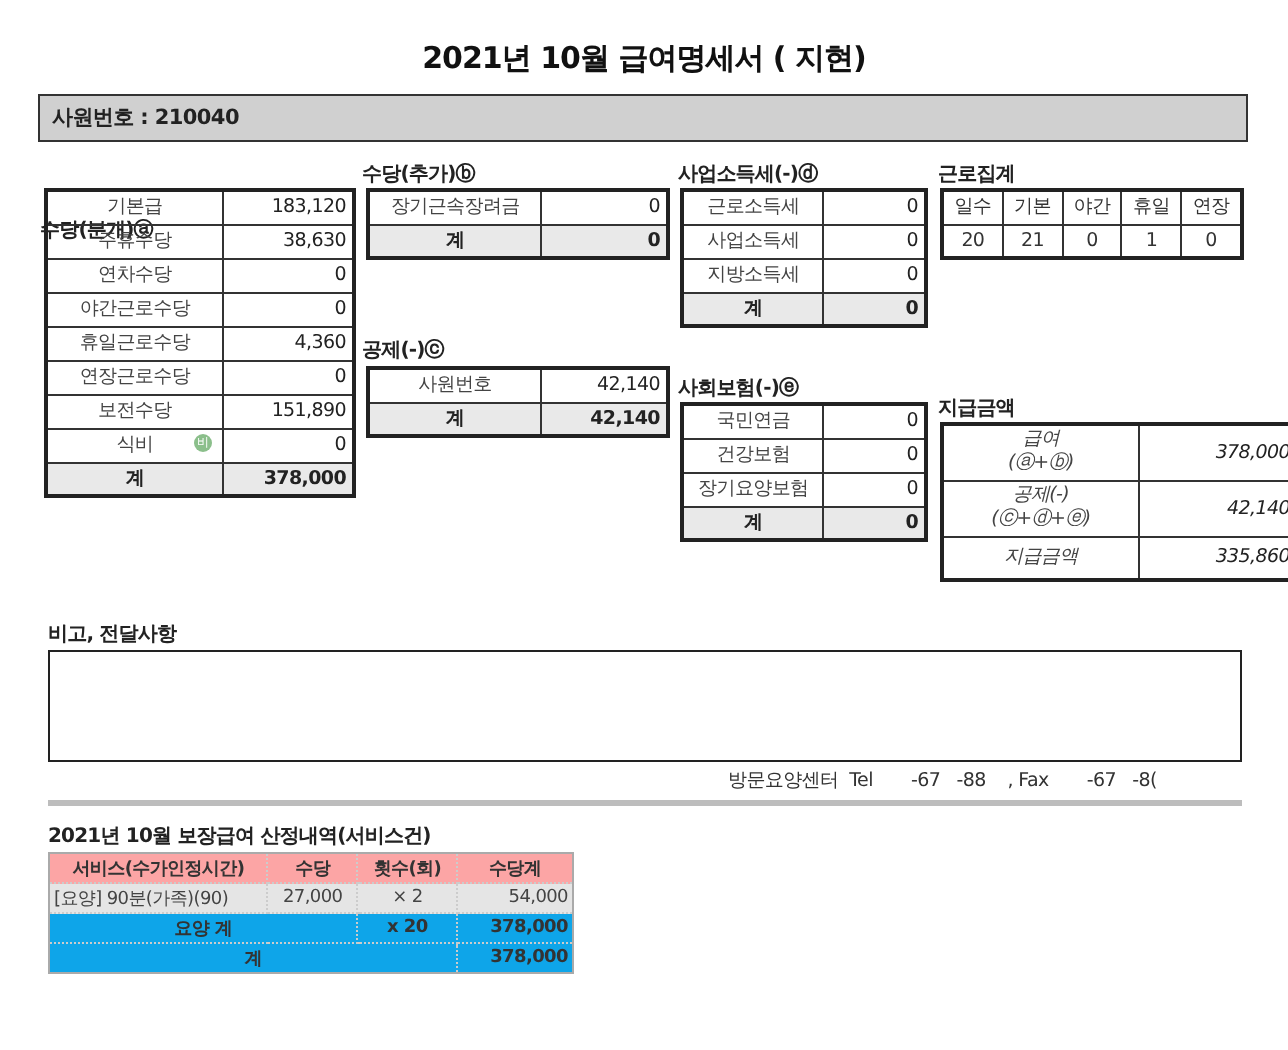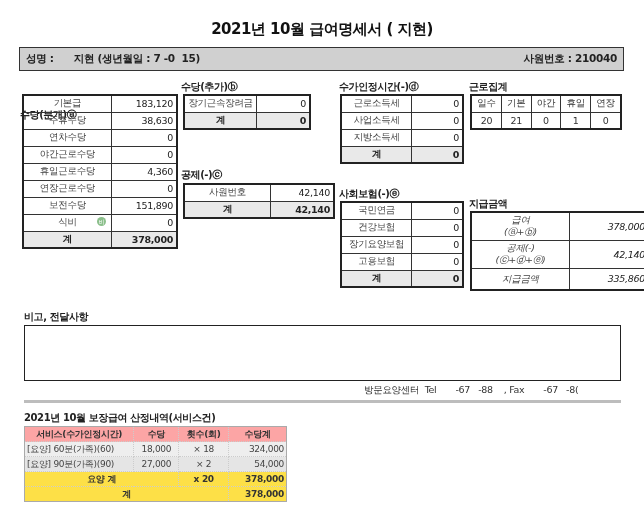--- a/index.html
+++ b/index.html
@@ -61,32 +61,31 @@
     border-collapse: collapse; font-size: 9px; border: 1px solid #aaa;
     letter-spacing: -0.3px;
   }
   table.svc td, table.svc th {
     height: 15px; padding: 0 2px; border-right: 1px dotted #ccc;
     border-bottom: 1px dotted #ccc;
   }
   table.svc th { background: #fca5a5; font-weight: bold; color: #333; }
   table.svc tr.r1 td { background: #eeeeee; color: #444; }
   table.svc tr.r2 td { background: #e5e5e5; color: #444; }
-  table.svc tr.sub td, table.svc tr.tot td { background: #fde047; font-weight: bold; color: #333; }
+  table.svc tr.sub td, table.svc tr.tot td { background: #0ea5e9; font-weight: bold; color: #333; }
   .c { text-align: center; }
   .r { text-align: right; }
   .l { text-align: left; }
 </style>
 </head>
 <body>
 
 <div class="title">2021년 10월 급여명세서 (   지현)</div>
 
 <div class="header-bar">
-  <span style="white-space:pre">성명 :      지현 (생년월일 : 7 -0  15)</span>
   <span>사원번호 : 210040</span>
 </div>
 
 <div class="sec-title" style="left:20px; top:80px;margin-top:28px;">수당(분개)ⓐ</div>
 <table class="grid frame" style="left:22px; top:94px; width:156px;">
   <colgroup>
       <col style="width:90px">
       <col style="width:66px">
     </colgroup>
   <tbody>
@@ -123,21 +122,21 @@
         <td class="val">0</td>
       </tr>
   <tr class="total">
         <td class="lbl">계</td>
         <td class="val">378,000</td>
       </tr>
 </tbody>
   </table>
 
 <div class="sec-title" style="left:181px; top:80px;">수당(추가)ⓑ</div>
-<table class="grid frame" style="left:183px; top:94px; width:128px;">
+<table class="grid frame" style="left:183px; top:94px; width:152px;">
   <colgroup>
       <col style="width:88px">
       <col style="width:64px">
     </colgroup>
   <tbody>
       <tr>
         <td class="lbl">장기근속장려금</td>
         <td class="val">0</td>
       </tr>
   <tr class="total">
@@ -158,21 +157,21 @@
         <td class="lbl">사원번호</td>
         <td class="val">42,140</td>
       </tr>
   <tr class="total">
         <td class="lbl">계</td>
         <td class="val">42,140</td>
       </tr>
 </tbody>
   </table>
 
-<div class="sec-title" style="left:339px; top:80px;">수가인정시간(-)ⓓ</div>
+<div class="sec-title" style="left:339px; top:80px;">사업소득세(-)ⓓ</div>
 <table class="grid frame" style="left:340px; top:94px; width:124px;">
   <colgroup>
       <col style="width:72px">
       <col style="width:52px">
     </colgroup>
   <tbody>
       <tr>
         <td class="lbl">근로소득세</td>
         <td class="val">0</td>
       </tr>
@@ -201,24 +200,20 @@
       <tr>
         <td class="lbl">국민연금</td>
         <td class="val">0</td>
       </tr>
   <tr>
         <td class="lbl">건강보험</td>
         <td class="val">0</td>
       </tr>
   <tr>
         <td class="lbl">장기요양보험</td>
-        <td class="val">0</td>
-      </tr>
-  <tr>
-        <td class="lbl">고용보험</td>
         <td class="val">0</td>
       </tr>
   <tr class="total">
         <td class="lbl">계</td>
         <td class="val">0</td>
       </tr>
 </tbody>
   </table>
 
 <div class="sec-title" style="left:469px; top:80px;">근로집계</div>
@@ -282,26 +277,20 @@
       <col style="width:50px">
       <col style="width:58px">
     </colgroup>
   <tbody>
       <tr>
     <th>서비스(수가인정시간)</th>
     <th>수당</th>
     <th>횟수(회)</th>
     <th>수당계</th>
   </tr>
-  <tr class="r1">
-    <td class="l">[요양] 60분(가족)(60)</td>
-    <td class="c">18,000</td>
-    <td class="c">× 18</td>
-    <td class="r">324,000</td>
-  </tr>
   <tr class="r2">
     <td class="l">[요양] 90분(가족)(90)</td>
     <td class="c">27,000</td>
     <td class="c">× 2</td>
     <td class="r">54,000</td>
   </tr>
   <tr class="sub">
     <td class="c" colspan="2">요양 계</td>
     <td class="c">x 20</td>
     <td class="r">378,000</td>

